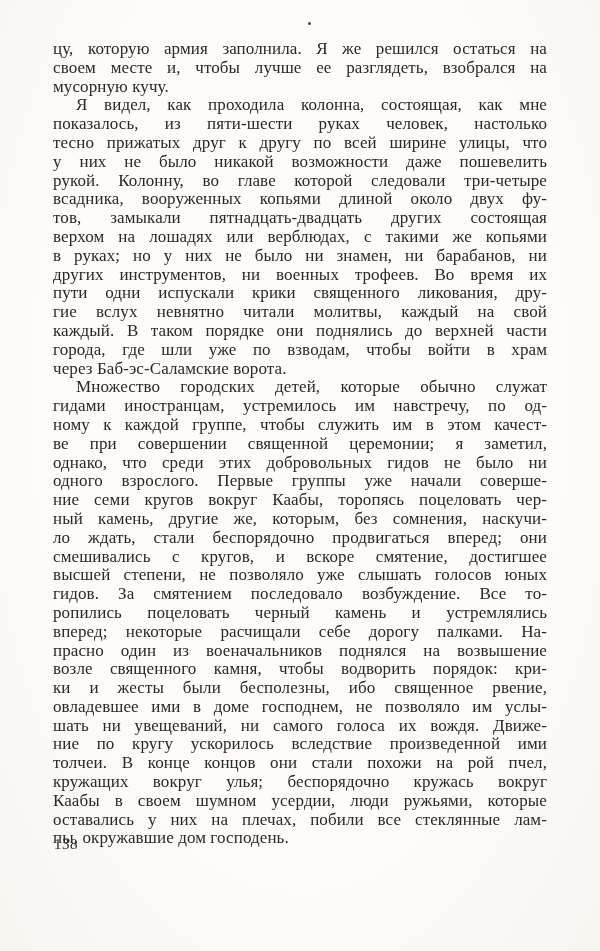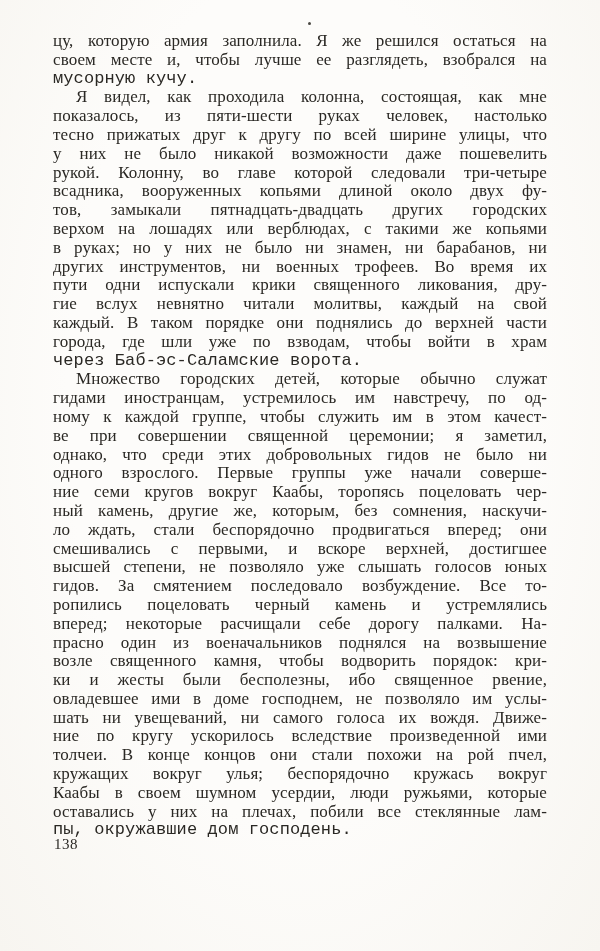--- a/index.html
+++ b/index.html
@@ -24,34 +24,33 @@
     left: 308px;
     top: 22px;
     width: 3px;
     height: 3px;
     border-radius: 50%;
     background: #4a4843;
   }
   .text-block {
     position: absolute;
     left: 53px;
-    top: 32px;
+    top: 40px;
     width: 494px;
     font-size: 17px;
     line-height: 18.8px;
     letter-spacing: 0.1px;
   }
   .line {
     text-align: justify;
     text-align-last: justify;
     white-space: normal;
   }
   .line.last {
     text-align-last: left;
-    font-family: Liberation Mono, monospace;
   }
   .line.indent {
     text-indent: 23px;
   }
   .page-number {
     position: absolute;
     left: 54px;
     top: 835px;
     font-size: 15px;
     line-height: 19px;
@@ -66,39 +65,39 @@
   <main class="text-block">
       <div class="line">цу, которую армия заполнила. Я же решился остаться на</div>
       <div class="line">своем месте и, чтобы лучше ее разглядеть, взобрался на</div>
       <div class="line last">мусорную кучу.</div>
       <div class="line indent">Я видел, как проходила колонна, состоящая, как мне</div>
       <div class="line">показалось, из пяти-шести руках человек, настолько</div>
       <div class="line">тесно прижатых друг к другу по всей ширине улицы, что</div>
       <div class="line">у них не было никакой возможности даже пошевелить</div>
       <div class="line">рукой. Колонну, во главе которой следовали три-четыре</div>
       <div class="line">всадника, вооруженных копьями длиной около двух фу-</div>
-      <div class="line">тов, замыкали пятнадцать-двадцать других городских</div>
+      <div class="line">тов, замыкали пятнадцать-двадцать других состоящая</div>
       <div class="line">верхом на лошадях или верблюдах, с такими же копьями</div>
       <div class="line">в руках; но у них не было ни знамен, ни барабанов, ни</div>
       <div class="line">других инструментов, ни военных трофеев. Во время их</div>
       <div class="line">пути одни испускали крики священного ликования, дру-</div>
       <div class="line">гие вслух невнятно читали молитвы, каждый на свой</div>
       <div class="line">каждый. В таком порядке они поднялись до верхней части</div>
       <div class="line">города, где шли уже по взводам, чтобы войти в храм</div>
       <div class="line last">через Баб-эс-Саламские ворота.</div>
       <div class="line indent">Множество городских детей, которые обычно служат</div>
       <div class="line">гидами иностранцам, устремилось им навстречу, по од-</div>
       <div class="line">ному к каждой группе, чтобы служить им в этом качест-</div>
       <div class="line">ве при совершении священной церемонии; я заметил,</div>
       <div class="line">однако, что среди этих добровольных гидов не было ни</div>
       <div class="line">одного взрослого. Первые группы уже начали соверше-</div>
       <div class="line">ние семи кругов вокруг Каабы, торопясь поцеловать чер-</div>
       <div class="line">ный камень, другие же, которым, без сомнения, наскучи-</div>
       <div class="line">ло ждать, стали беспорядочно продвигаться вперед; они</div>
-      <div class="line">смешивались с первыми, и вскоре верхней, достигшее</div>
+      <div class="line">смешивались с кругов, и вскоре смятение, достигшее</div>
       <div class="line">высшей степени, не позволяло уже слышать голосов юных</div>
       <div class="line">гидов. За смятением последовало возбуждение. Все то-</div>
       <div class="line">ропились поцеловать черный камень и устремлялись</div>
       <div class="line">вперед; некоторые расчищали себе дорогу палками. На-</div>
       <div class="line">прасно один из военачальников поднялся на возвышение</div>
       <div class="line">возле священного камня, чтобы водворить порядок: кри-</div>
       <div class="line">ки и жесты были бесполезны, ибо священное рвение,</div>
       <div class="line">овладевшее ими в доме господнем, не позволяло им услы-</div>
       <div class="line">шать ни увещеваний, ни самого голоса их вождя. Движе-</div>
       <div class="line">ние по кругу ускорилось вследствие произведенной ими</div>

